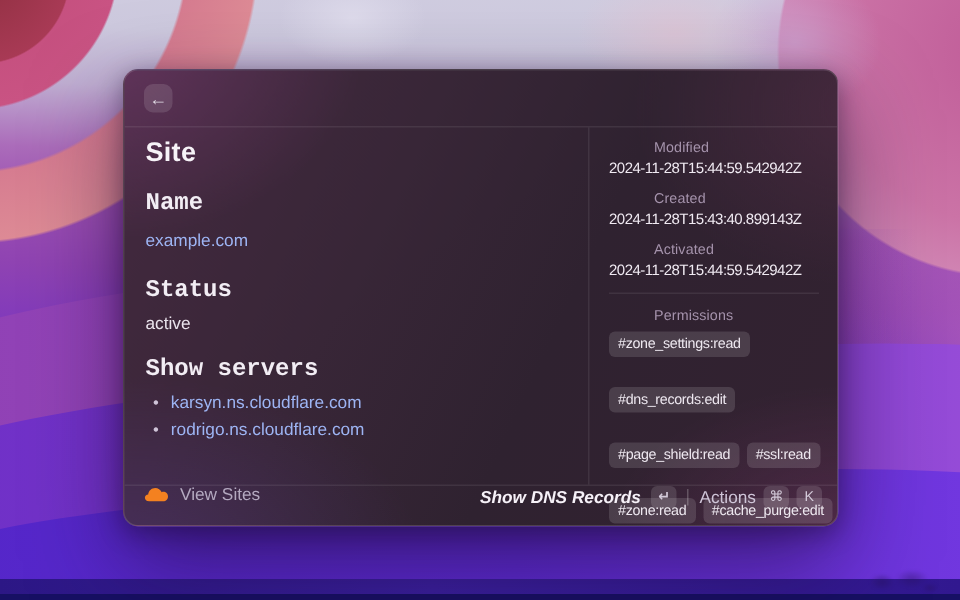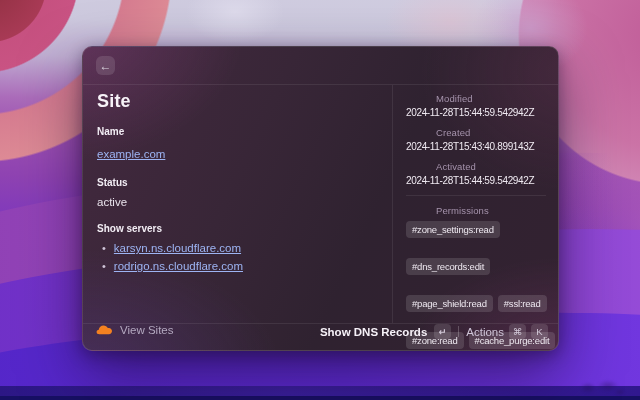--- a/index.html
+++ b/index.html
@@ -60,44 +60,44 @@
   .back-btn { width:19px; height:19px; border-radius:6px; background:rgba(255,255,255,0.12);
     color:#ded8e2; font-size:12px; line-height:1; display:flex; align-items:center; justify-content:center;
     cursor:default; }
 
   .win-body { flex:1 1 auto; display:flex; min-height:0; }
   .left-pane { width:309px; box-sizing:border-box; padding:6px 14px 0; }
   .v-div { width:1px; background:rgba(255,255,255,0.08); }
   .right-pane { flex:1; box-sizing:border-box; padding:8px 12px 0 13px; min-width:0; }
 
   .site-title { font-size:18px; font-weight:700; color:#f7f3f8; margin:0; letter-spacing:.2px; }
-  .sec-h { font-size:10px; font-weight:700; color:#f2edf4; margin:15px 0 0; }
+  .sec-h { font-size:16px; font-weight:700; color:#f2edf4; margin:15px 0 0;font-family:Liberation Mono, monospace; }
   .sec-h.first { margin-top:14px; }
-  .link { color:#9db4f3; font-size:11.5px; text-decoration:underline; cursor:pointer; }
+  .link { color:#9db4f3; font-size:11.5px; cursor:pointer; }
   .link-row { margin-top:7px; }
   .plain-val { font-size:11.5px; color:#e9e3ec; margin-top:8px; }
   ul.ns { list-style:none; margin:8px 0 0; padding:0 0 0 5px; }
   ul.ns li { display:flex; align-items:flex-start; gap:8px; margin-bottom:6px; }
   ul.ns li::before { content:"•"; color:#cfc4d8; font-size:11px; }
 
   .meta-group { margin-bottom:9px; }
   .meta-label { font-size:9.5px; color:#a593ac; letter-spacing:.1px;padding-left:30px; }
   .meta-value { font-size:10px; color:#f0eaf2; margin-top:3px; letter-spacing:-.35px; white-space:nowrap; }
   .h-div { height:1px; background:rgba(255,255,255,0.08); margin:3px 0 9px; }
   .tag-rows { margin-top:5px; }
   .tag-row { display:flex; gap:5px; margin-bottom:20px; }
   .tag { background:rgba(255,255,255,0.13); color:#eee8f0; font-size:9.5px; letter-spacing:-.2px;
     padding:3px 6px; border-radius:4px; white-space:nowrap; }
 
   .win-footer { flex:0 0 26px; display:flex; align-items:flex-start; gap:7px;
     padding:0 10px 0 13px; border-top:1px solid rgba(255,255,255,0.08); }
   .cf-icon { width:17px; height:11px; display:flex; align-items:center; }
   .app-label { font-size:11.5px; color:#b4a9c0; }
   .right-cluster { margin-left:auto; display:flex; align-items:center; gap:7px; }
-  .action-primary { font-size:11.5px; font-weight:700; color:#f6f1f8; display:flex; align-items:center; gap:7px; cursor:default; }
+  .action-primary { font-size:11.5px; font-weight:700; color:#f6f1f8; display:flex; align-items:center; gap:7px; cursor:default;font-style:italic; }
   .action-secondary { font-size:11.5px; color:#cfc5d8; display:flex; align-items:center; gap:5px; cursor:default; }
   .key { min-width:17px; height:15px; padding:0 3px; box-sizing:border-box; border-radius:4px;
     background:rgba(255,255,255,0.13); color:#d3cad9; font-size:9.5px; line-height:1;
     display:flex; align-items:center; justify-content:center; }
   .f-div { width:1px; height:11px; background:rgba(255,255,255,0.22); }
 </style>
 </head>
 <body>
 
 <div class="wallpaper">

